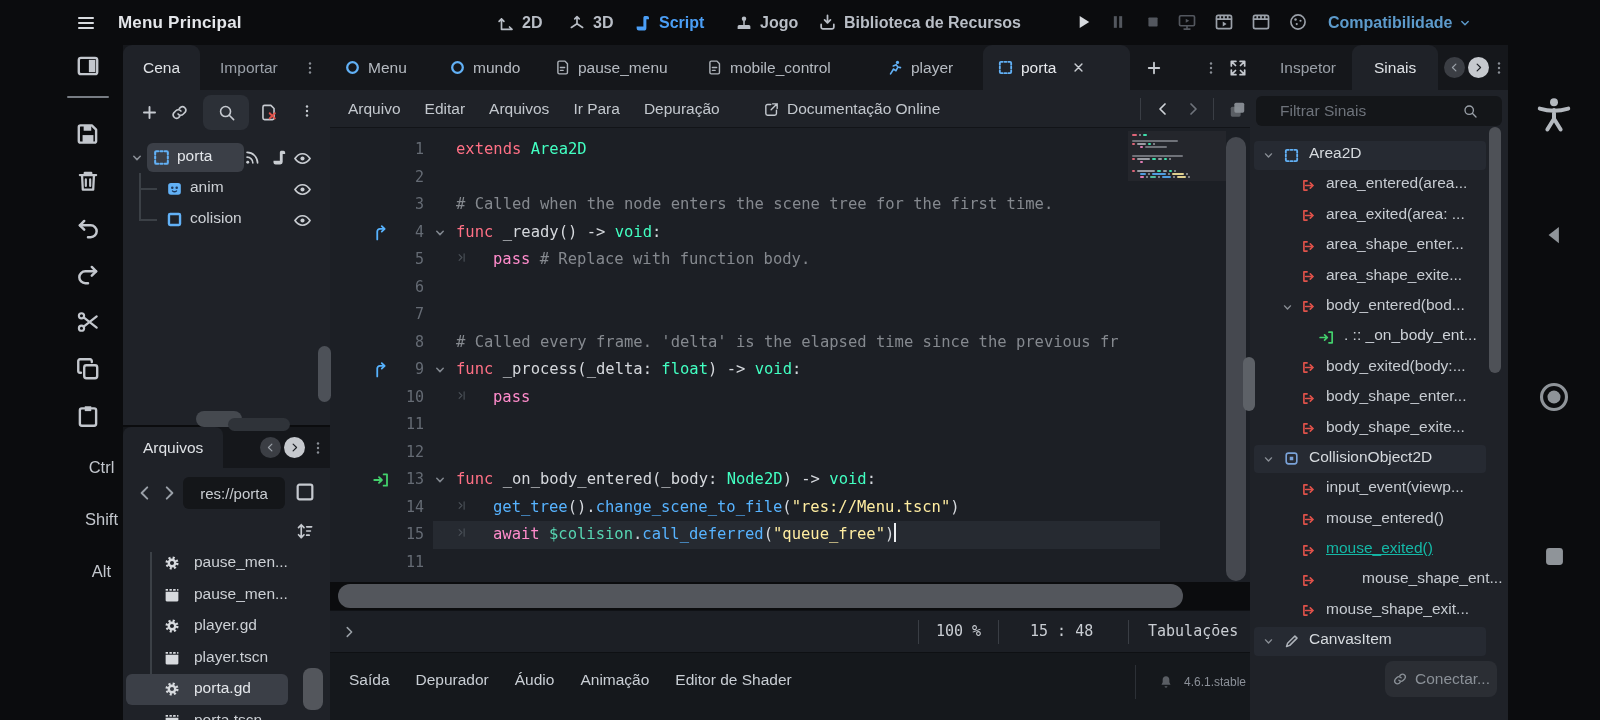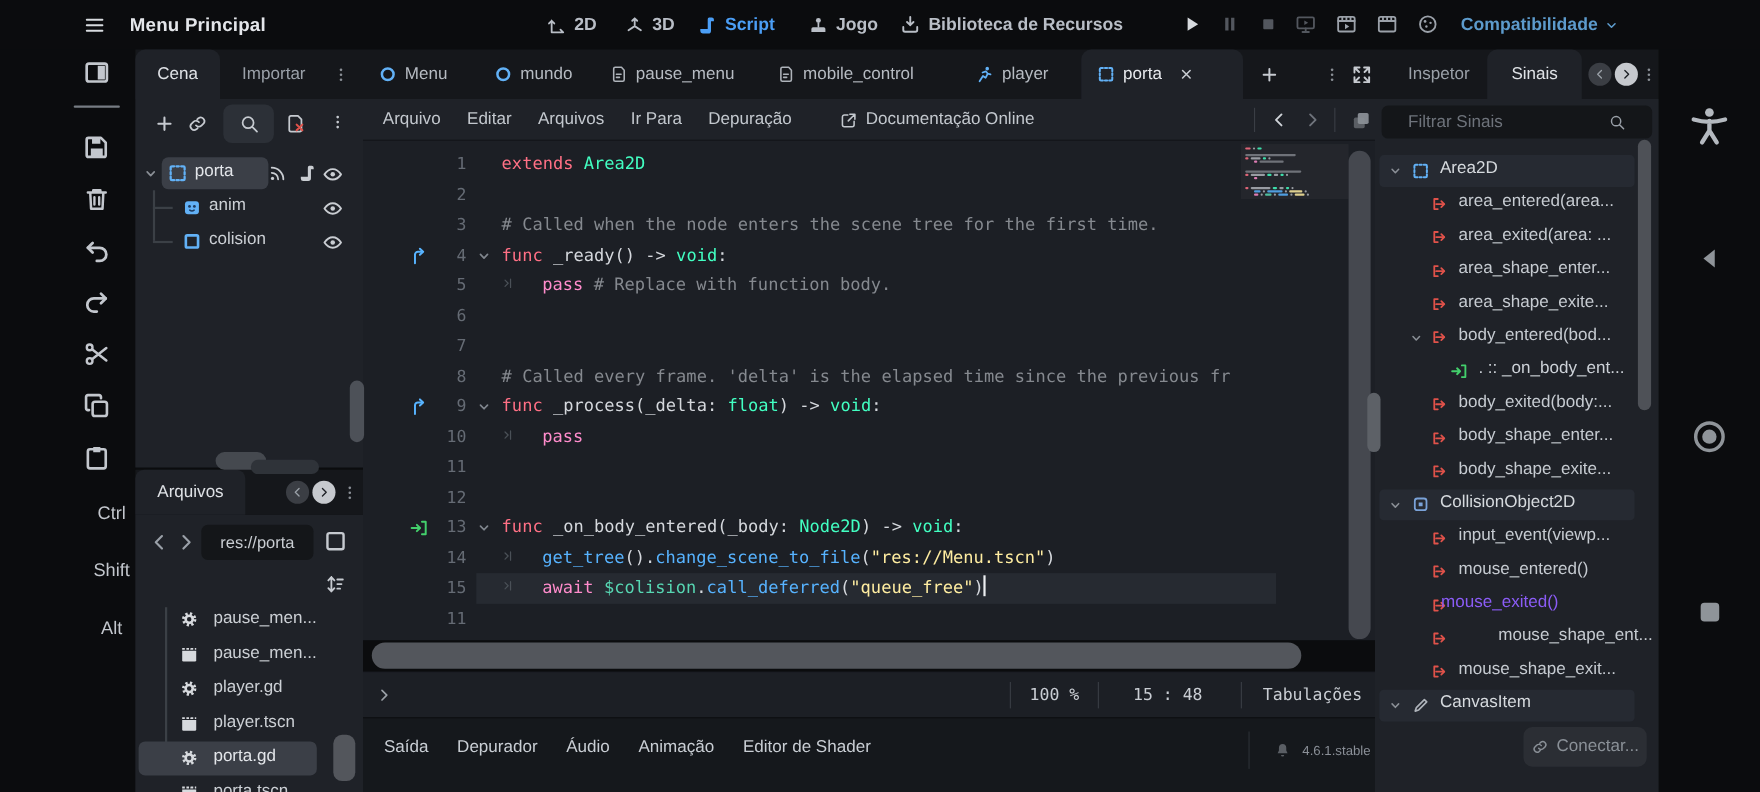--- a/index.html
+++ b/index.html
@@ -1010,21 +1010,21 @@
             </i>
             <span class="sig-label" style="left: 76px; color: rgb(198, 203, 209);">mouse_entered()</span>
           </div>
           <div class="sig-row">
             <i class="ic sig-ic" style="width: 17px; height: 17px; color: rgb(224, 82, 74); left: 50px;">
               <svg viewBox="0 0 24 24" fill="none" stroke="currentColor" stroke-width="2" stroke-linecap="round" stroke-linejoin="round">
                 <path d="M10 5.5H5.5v13H10M8 12h10" stroke-width="2.3"></path>
                 <path d="M14.5 8.2l3.8 3.8-3.8 3.8" stroke-width="2.3"></path>
               </svg>
             </i>
-            <span class="sig-label" style="left: 60px; color: #8b5cf6;">mouse_exited()</span>
+            <span class="sig-label" style="left: 76px; color: #14b8a6; text-decoration: underline;">mouse_exited()</span>
           </div>
           <div class="sig-row">
             <i class="ic sig-ic" style="width: 17px; height: 17px; color: rgb(224, 82, 74); left: 50px;">
               <svg viewBox="0 0 24 24" fill="none" stroke="currentColor" stroke-width="2" stroke-linecap="round" stroke-linejoin="round">
                 <path d="M10 5.5H5.5v13H10M8 12h10" stroke-width="2.3"></path>
                 <path d="M14.5 8.2l3.8 3.8-3.8 3.8" stroke-width="2.3"></path>
               </svg>
             </i>
             <span class="sig-label" style="left: 76px; color: rgb(198, 203, 209); margin-left: 36px;">mouse_shape_ent...</span>
           </div>

